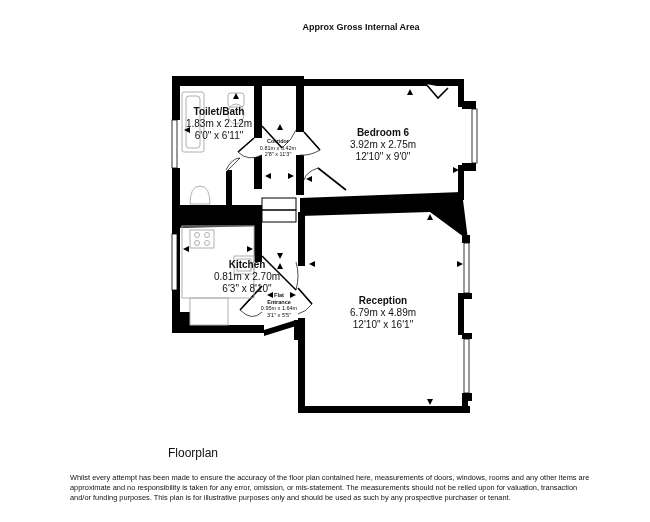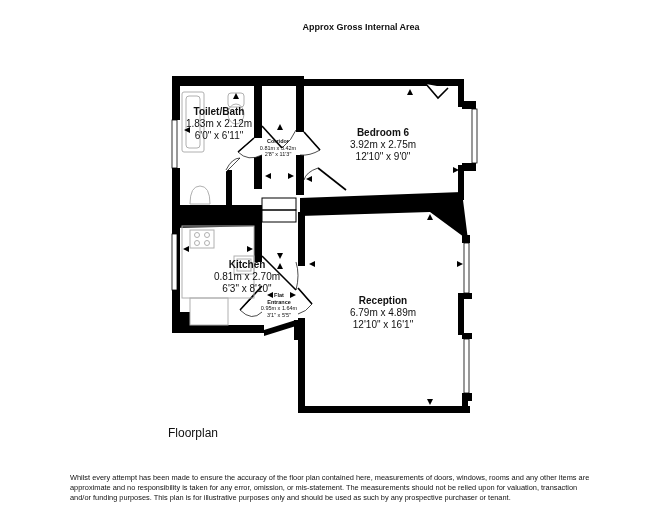--- a/index.html
+++ b/index.html
@@ -3,21 +3,21 @@
   <meta charset="utf-8">
   <style>
     html, body { margin: 0; padding: 0; background: #ffffff; }
     body { width: 650px; height: 522px; position: relative; overflow: hidden; font-family: "Liberation Sans", sans-serif; color: #111; }
     .header { position: absolute; left: 0; top: 22px; width: 650px; text-align: center; font-weight: bold; font-size: 9px; line-height: 11px; padding-left: 36px; }
     .plan { position: absolute; left: 0; top: 0; width: 650px; height: 430px; }
     .room-label { position: absolute; text-align: center; line-height: 1.2; }
     .room-label .name { font-weight: bold; }
     .lg { font-size: 10px; }
     .sm { font-size: 5.5px; }
-    .title { position: absolute; left: 168px; top: 426px; font-size: 12px; }
+    .title { position: absolute; left: 168px; top: 446px; font-size: 12px; }
     .disclaimer { position: absolute; left: 70px; top: 473px; width: 520px; font-size: 7.4px; line-height: 10px; }
   </style>
 </head>
 <body>
 
 <div class="header">
   <div>Approx Gross Internal Area</div>
 </div>
 
 <svg class="plan" viewBox="0 0 650 430" xmlns="http://www.w3.org/2000/svg">

